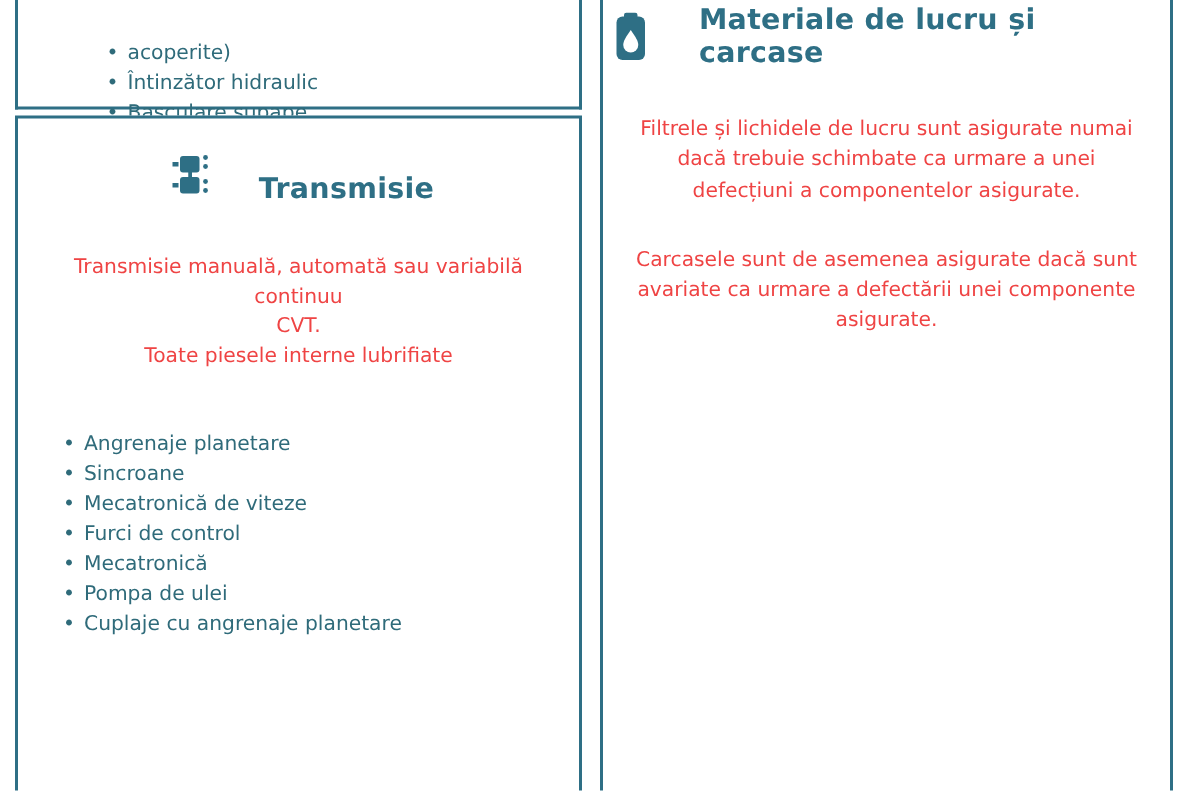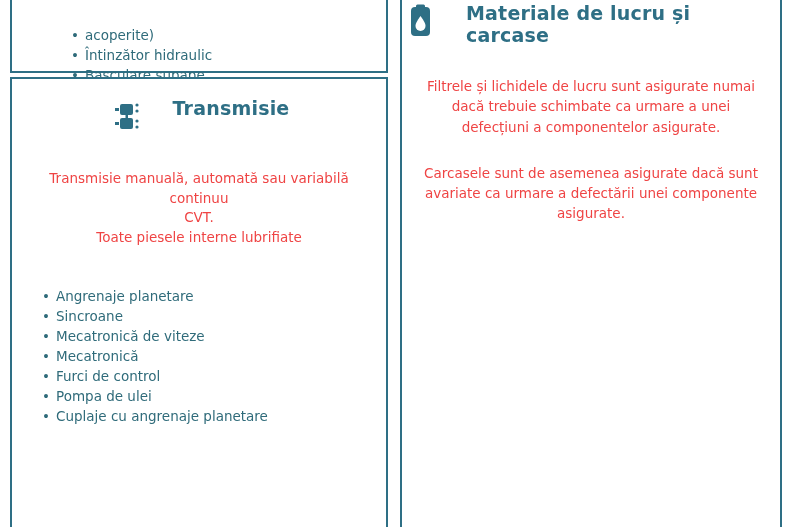--- a/index.html
+++ b/index.html
@@ -42,21 +42,21 @@
   .panel-right {
     left: 400px;
     top: -52px;
     width: 382px;
     height: 589px;
     border-top: none;
   }
   
   .head-row {
     display: flex;
-    align-items: flex-start;
+    align-items: flex-end;
     justify-content: center;
     gap: 24px;
     margin-top: 18px;
   }
   .head-title {
     font-family: "DejaVu Sans", sans-serif;
     font-size: 19px;
     font-weight: bold;
     color: #2e6f85;
     letter-spacing: 0.2px;
@@ -140,22 +140,22 @@
       <div>CVT.</div>
       <div>Toate piesele interne lubrifiate</div>
     </div>
 
     <div class="spacer-md"></div>
 
     <ul class="bullets" style="margin-top:22px;">
       <li><span>Angrenaje planetare</span></li>
       <li><span>Sincroane</span></li>
       <li><span>Mecatronică de viteze</span></li>
+      <li><span>Furci de control</span></li>
       <li><span>Mecatronică</span></li>
-      <li><span>Furci de control</span></li>
       <li><span>Pompa de ulei</span></li>
       <li><span>Cuplaje cu angrenaje planetare</span></li>
     </ul>
   </div>
 
   <div class="panel panel-right">
     <div class="head-row" style="margin-top:54px;">
       <span class="icon-box">
         <svg width="34" height="36" viewBox="0 0 34 36">
           <rect x="6" y="3" width="19" height="29" rx="4" fill="#2e6f85"></rect>

